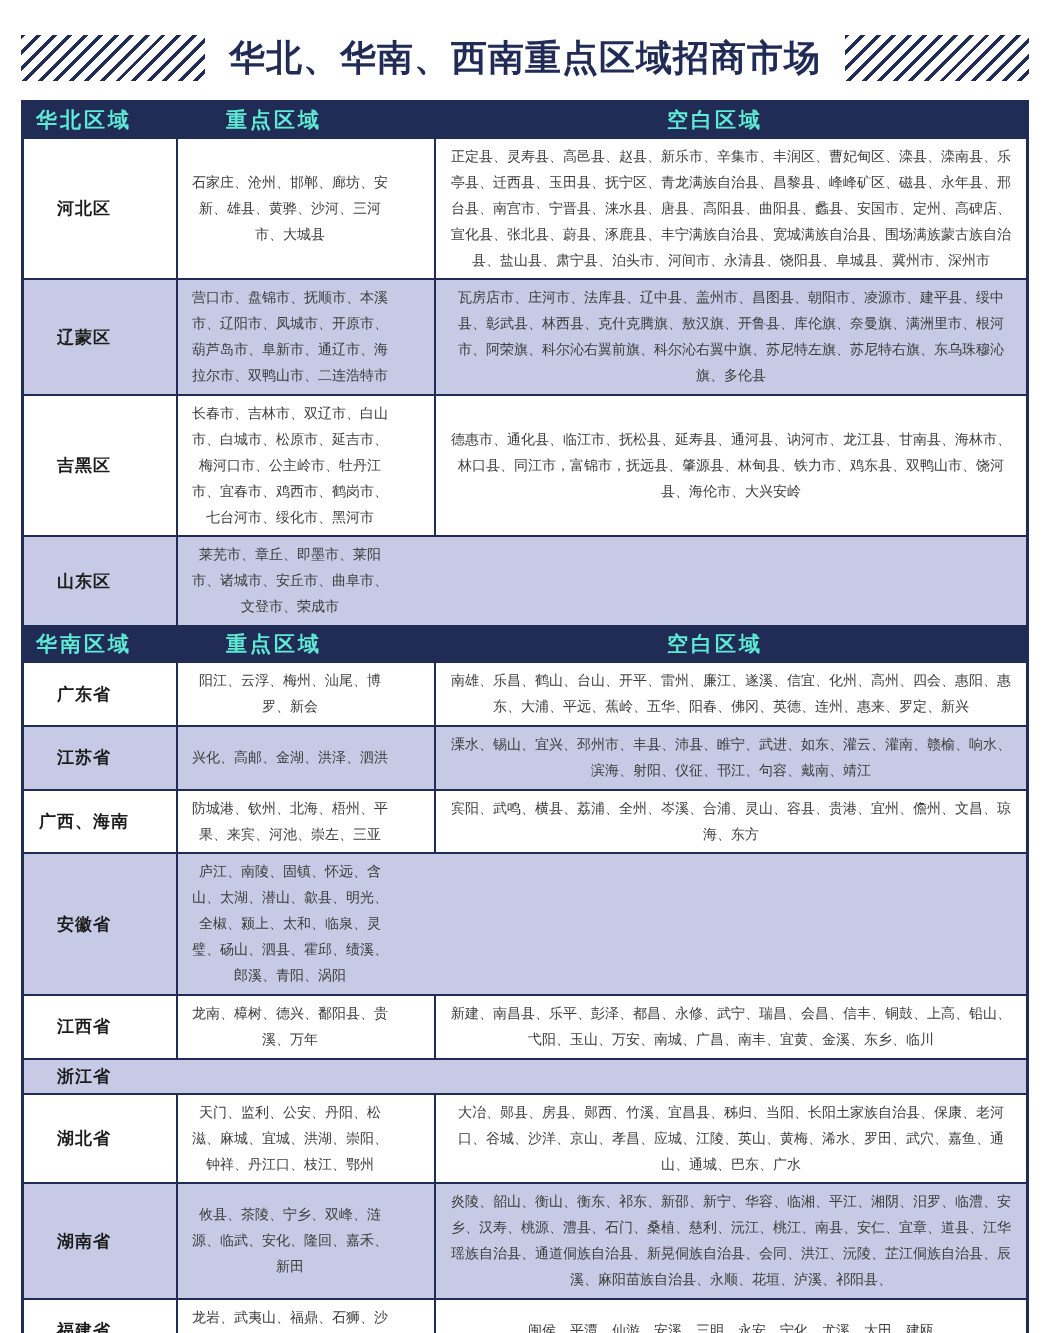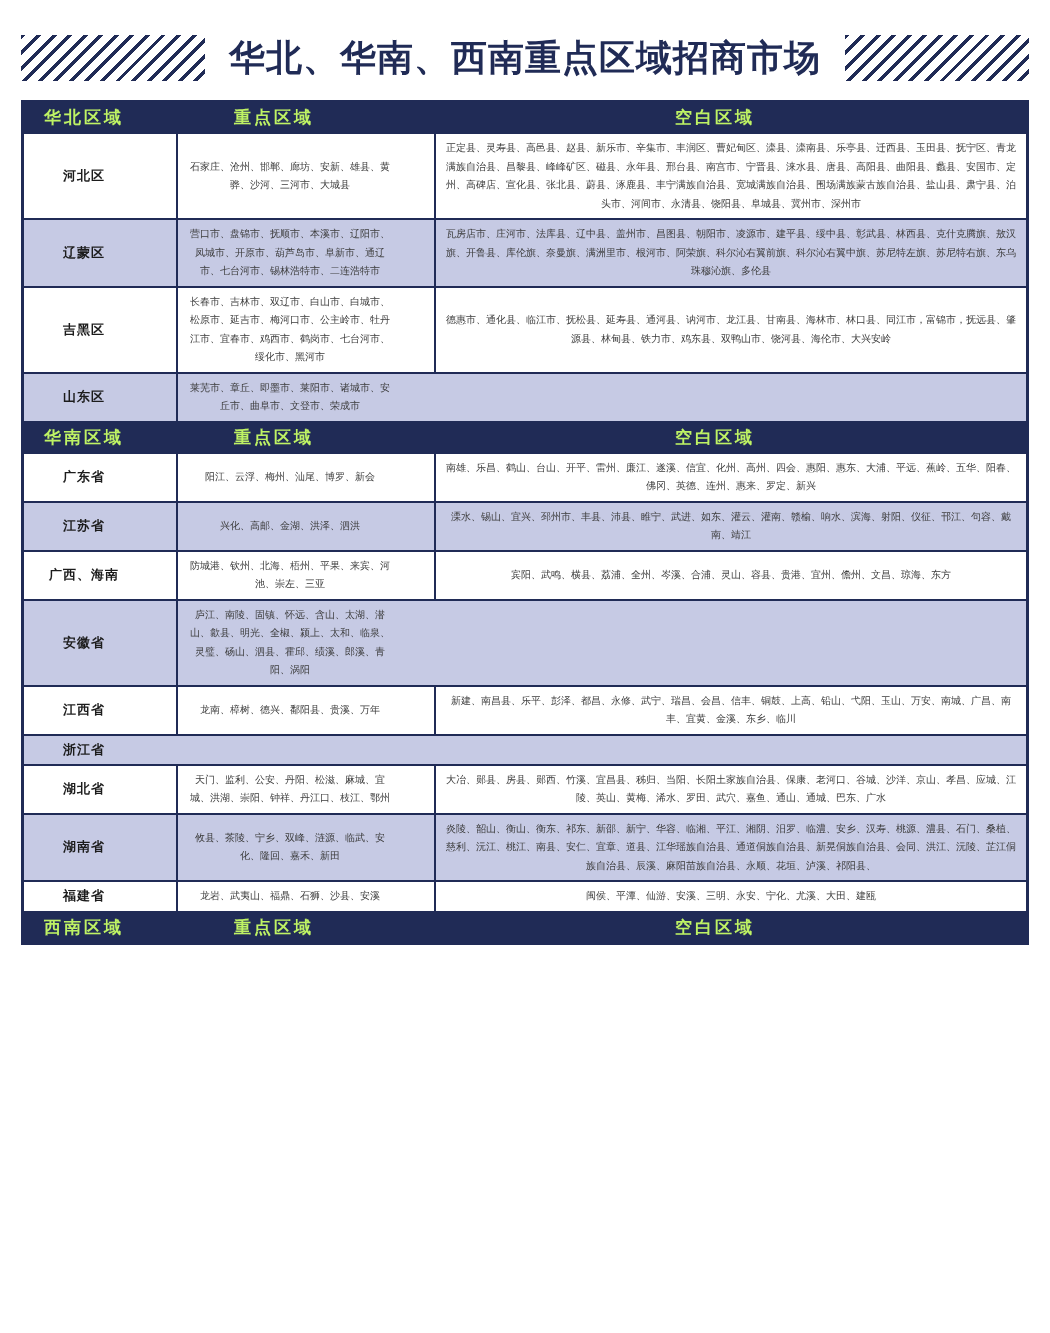--- a/index.html
+++ b/index.html
@@ -47,47 +47,47 @@
   .grid-row{
     display:grid;
     grid-template-columns:120px 258px 1fr;
   }
   .section-header{
     background:var(--header_bg);
     color:#ffffff;
   }
   .section-header .cell{
     font-weight:800;
-    font-size:17px;
+    font-size:21px;
     letter-spacing:3px;
     padding:3px 4px;
-    color:#bef264;
+    color:#5eead4;
   }
   .section + .section .section-header{border-top:2px solid var(--border);}
   .cell{
     border-left:2px solid var(--border);
     display:flex;
     align-items:center;
     justify-content:center;
     text-align:center;
     padding:5px 10px;
   }
   .cell:first-child{border-left:none;}
   .section-body .grid-row{border-top:2px solid var(--border);}
   .section-body .grid-row:nth-child(even){background:var(--row_alt);}
   .region-cell{
     font-weight:bold;
-    font-size:13px;
+    font-size:17px;
     color:#1c1c1c;
     letter-spacing:1px;
     white-space:pre-wrap;
     border-radius:24px;
   }
   .text-cell{
-    font-size:10px;
+    font-size:14px;
     color:var(--text);
     line-height:1.85;
     margin-left:32px;
   }
 </style>
 </head>
 <body>
 
 <div class="title-bar">
   <div class="hatch"></div>
@@ -104,21 +104,21 @@
     </div>
     <div class="section-body">
   <div class="grid-row">
     <div class="cell region-cell">河北区</div>
     <div class="cell text-cell">石家庄、沧州、邯郸、廊坊、安新、雄县、黄骅、沙河、三河市、大城县</div>
     <div class="cell text-cell">正定县、灵寿县、高邑县、赵县、新乐市、辛集市、丰润区、曹妃甸区、滦县、滦南县、乐亭县、迁西县、玉田县、抚宁区、青龙满族自治县、昌黎县、峰峰矿区、磁县、永年县、邢台县、南宫市、宁晋县、涞水县、唐县、高阳县、曲阳县、蠡县、安国市、定州、高碑店、宣化县、张北县、蔚县、涿鹿县、丰宁满族自治县、宽城满族自治县、围场满族蒙古族自治县、盐山县、肃宁县、泊头市、河间市、永清县、饶阳县、阜城县、冀州市、深州市</div>
   </div>
 
   <div class="grid-row">
     <div class="cell region-cell">辽蒙区</div>
-    <div class="cell text-cell">营口市、盘锦市、抚顺市、本溪市、辽阳市、凤城市、开原市、葫芦岛市、阜新市、通辽市、七台河市、锡林浩特市、二连浩特市</div>
+    <div class="cell text-cell">营口市、盘锦市、抚顺市、本溪市、辽阳市、凤城市、开原市、葫芦岛市、阜新市、通辽市、海拉尔市、双鸭山市、二连浩特市</div>
     <div class="cell text-cell">瓦房店市、庄河市、法库县、辽中县、盖州市、昌图县、朝阳市、凌源市、建平县、绥中县、彰武县、林西县、克什克腾旗、敖汉旗、开鲁县、库伦旗、奈曼旗、满洲里市、根河市、阿荣旗、科尔沁右翼前旗、科尔沁右翼中旗、苏尼特左旗、苏尼特右旗、东乌珠穆沁旗、多伦县</div>
   </div>
 
   <div class="grid-row">
     <div class="cell region-cell">吉黑区</div>
     <div class="cell text-cell">长春市、吉林市、双辽市、白山市、白城市、松原市、延吉市、梅河口市、公主岭市、牡丹江市、宜春市、鸡西市、鹤岗市、七台河市、绥化市、黑河市</div>
     <div class="cell text-cell">德惠市、通化县、临江市、抚松县、延寿县、通河县、讷河市、龙江县、甘南县、海林市、林口县、同江市，富锦市，抚远县、肇源县、林甸县、铁力市、鸡东县、双鸭山市、饶河县、海伦市、大兴安岭</div>
   </div>
 
   <div class="grid-row">

